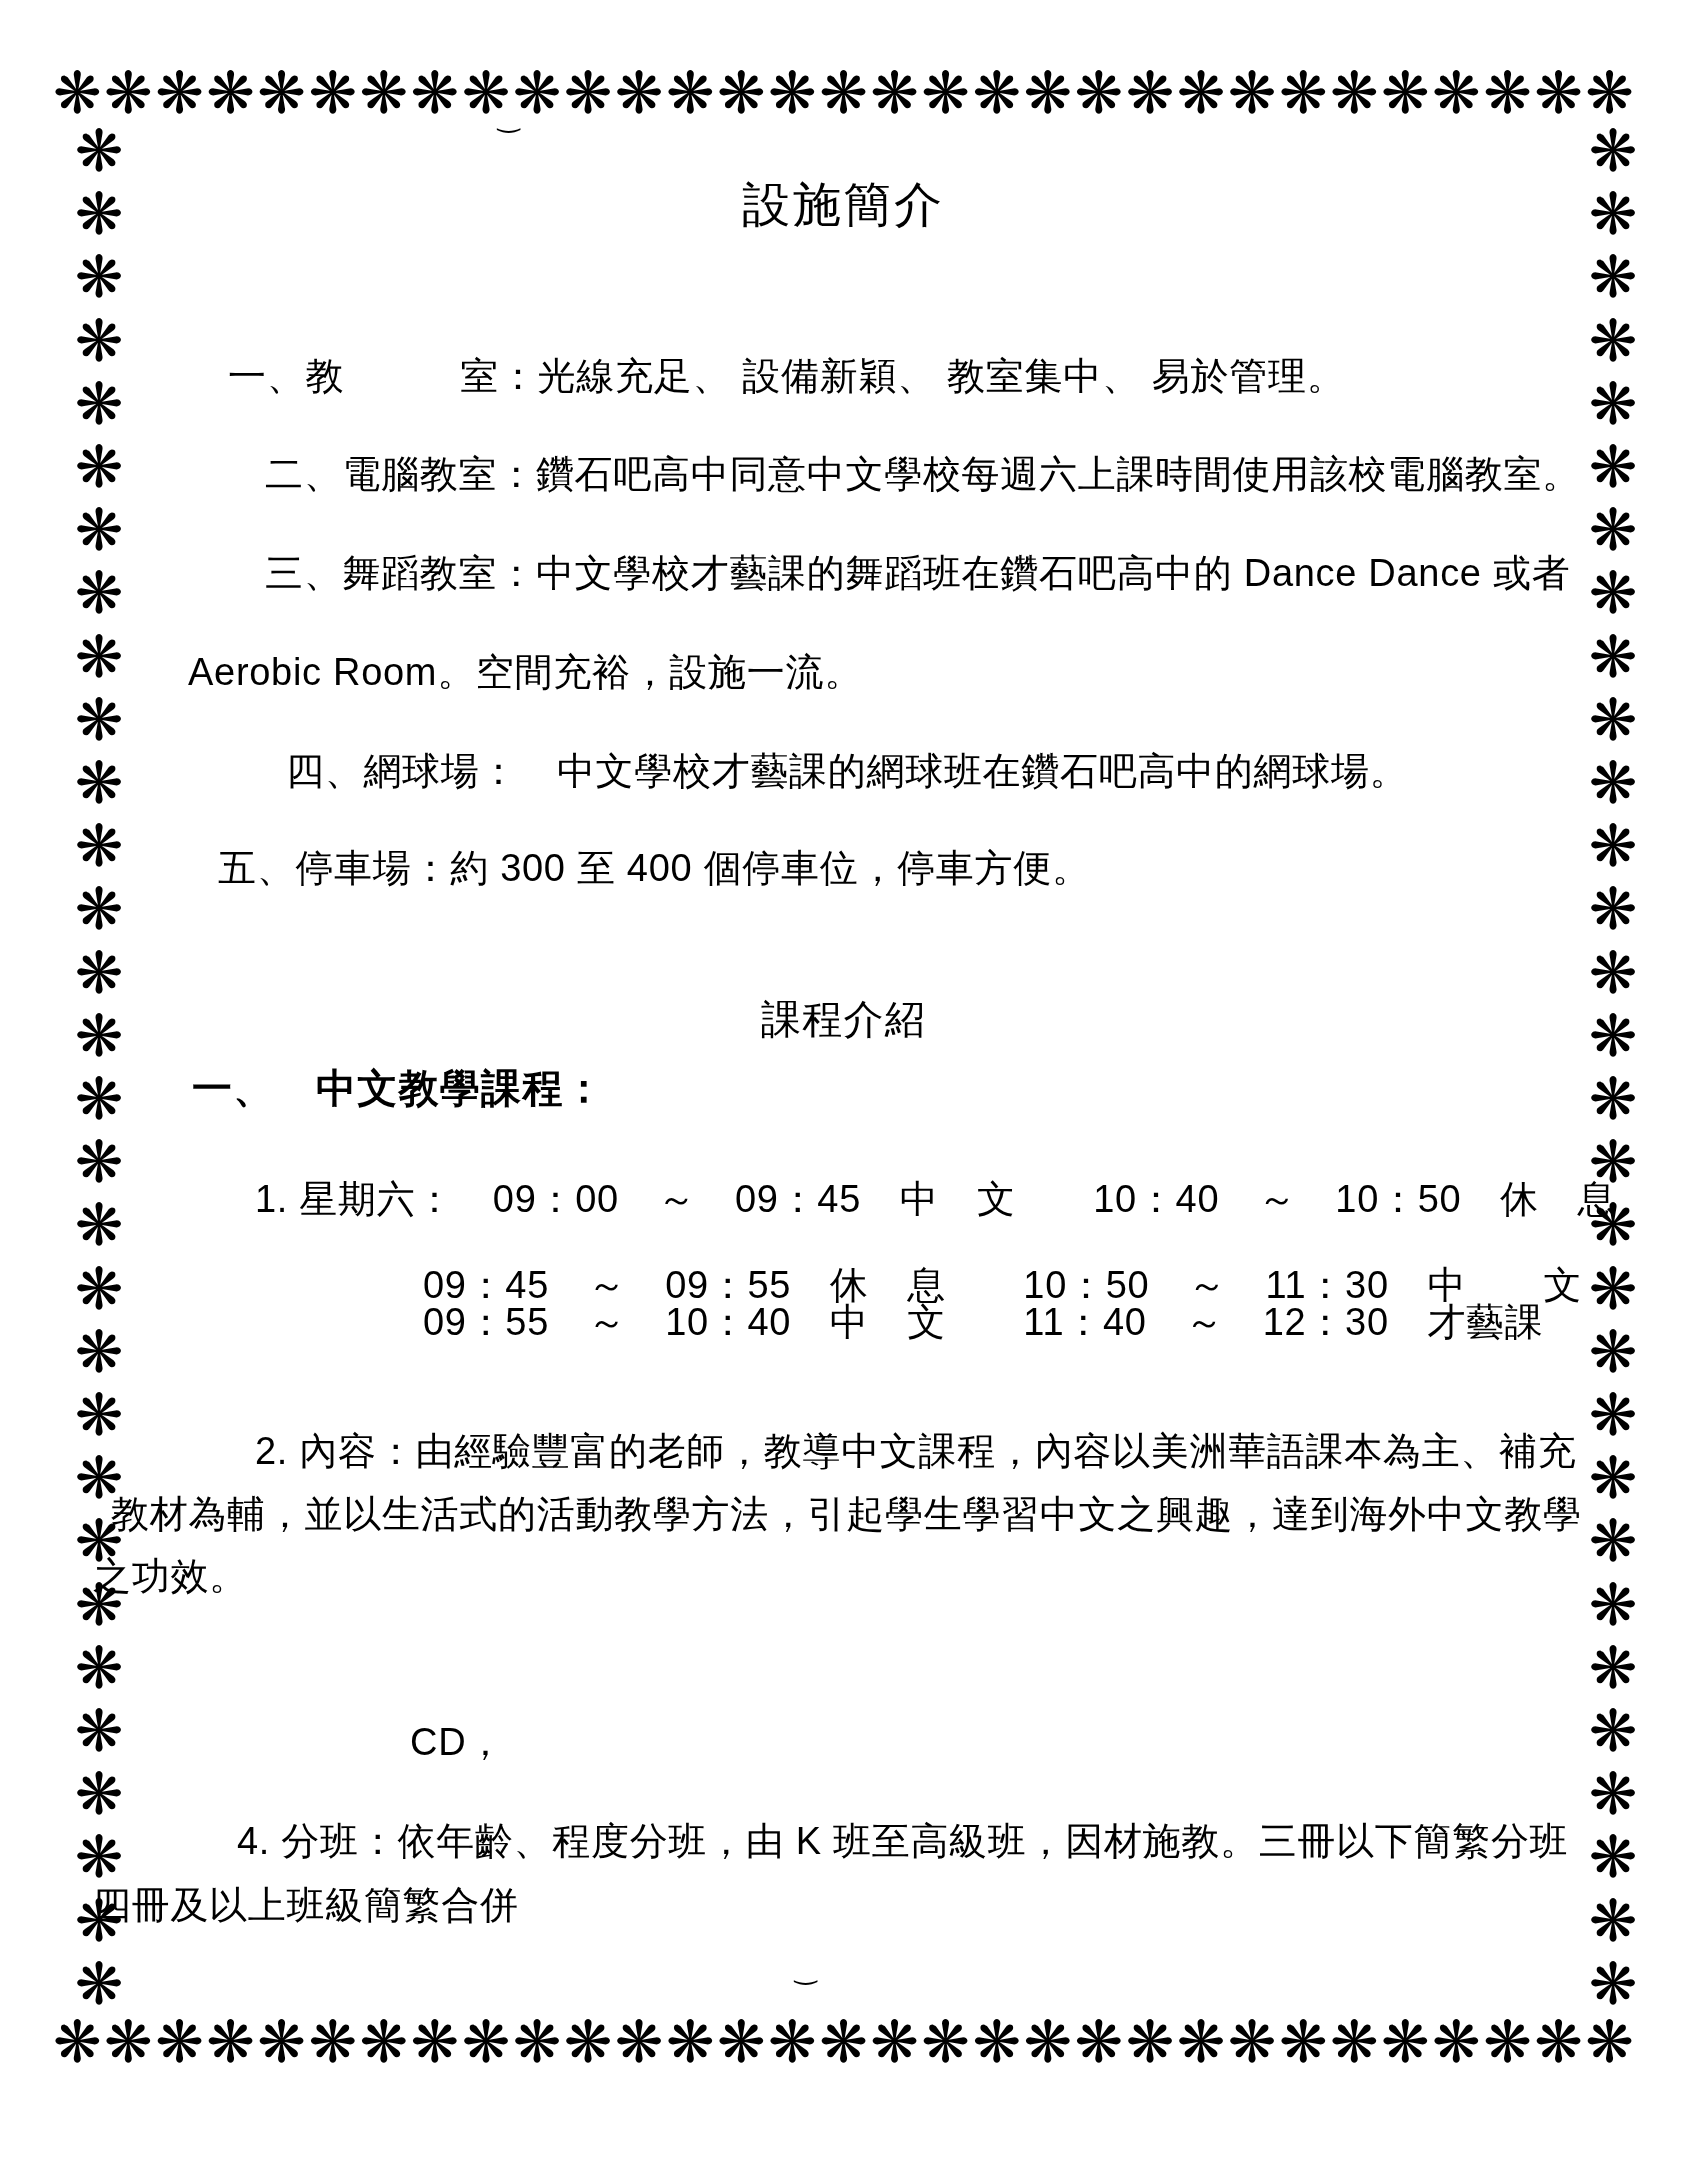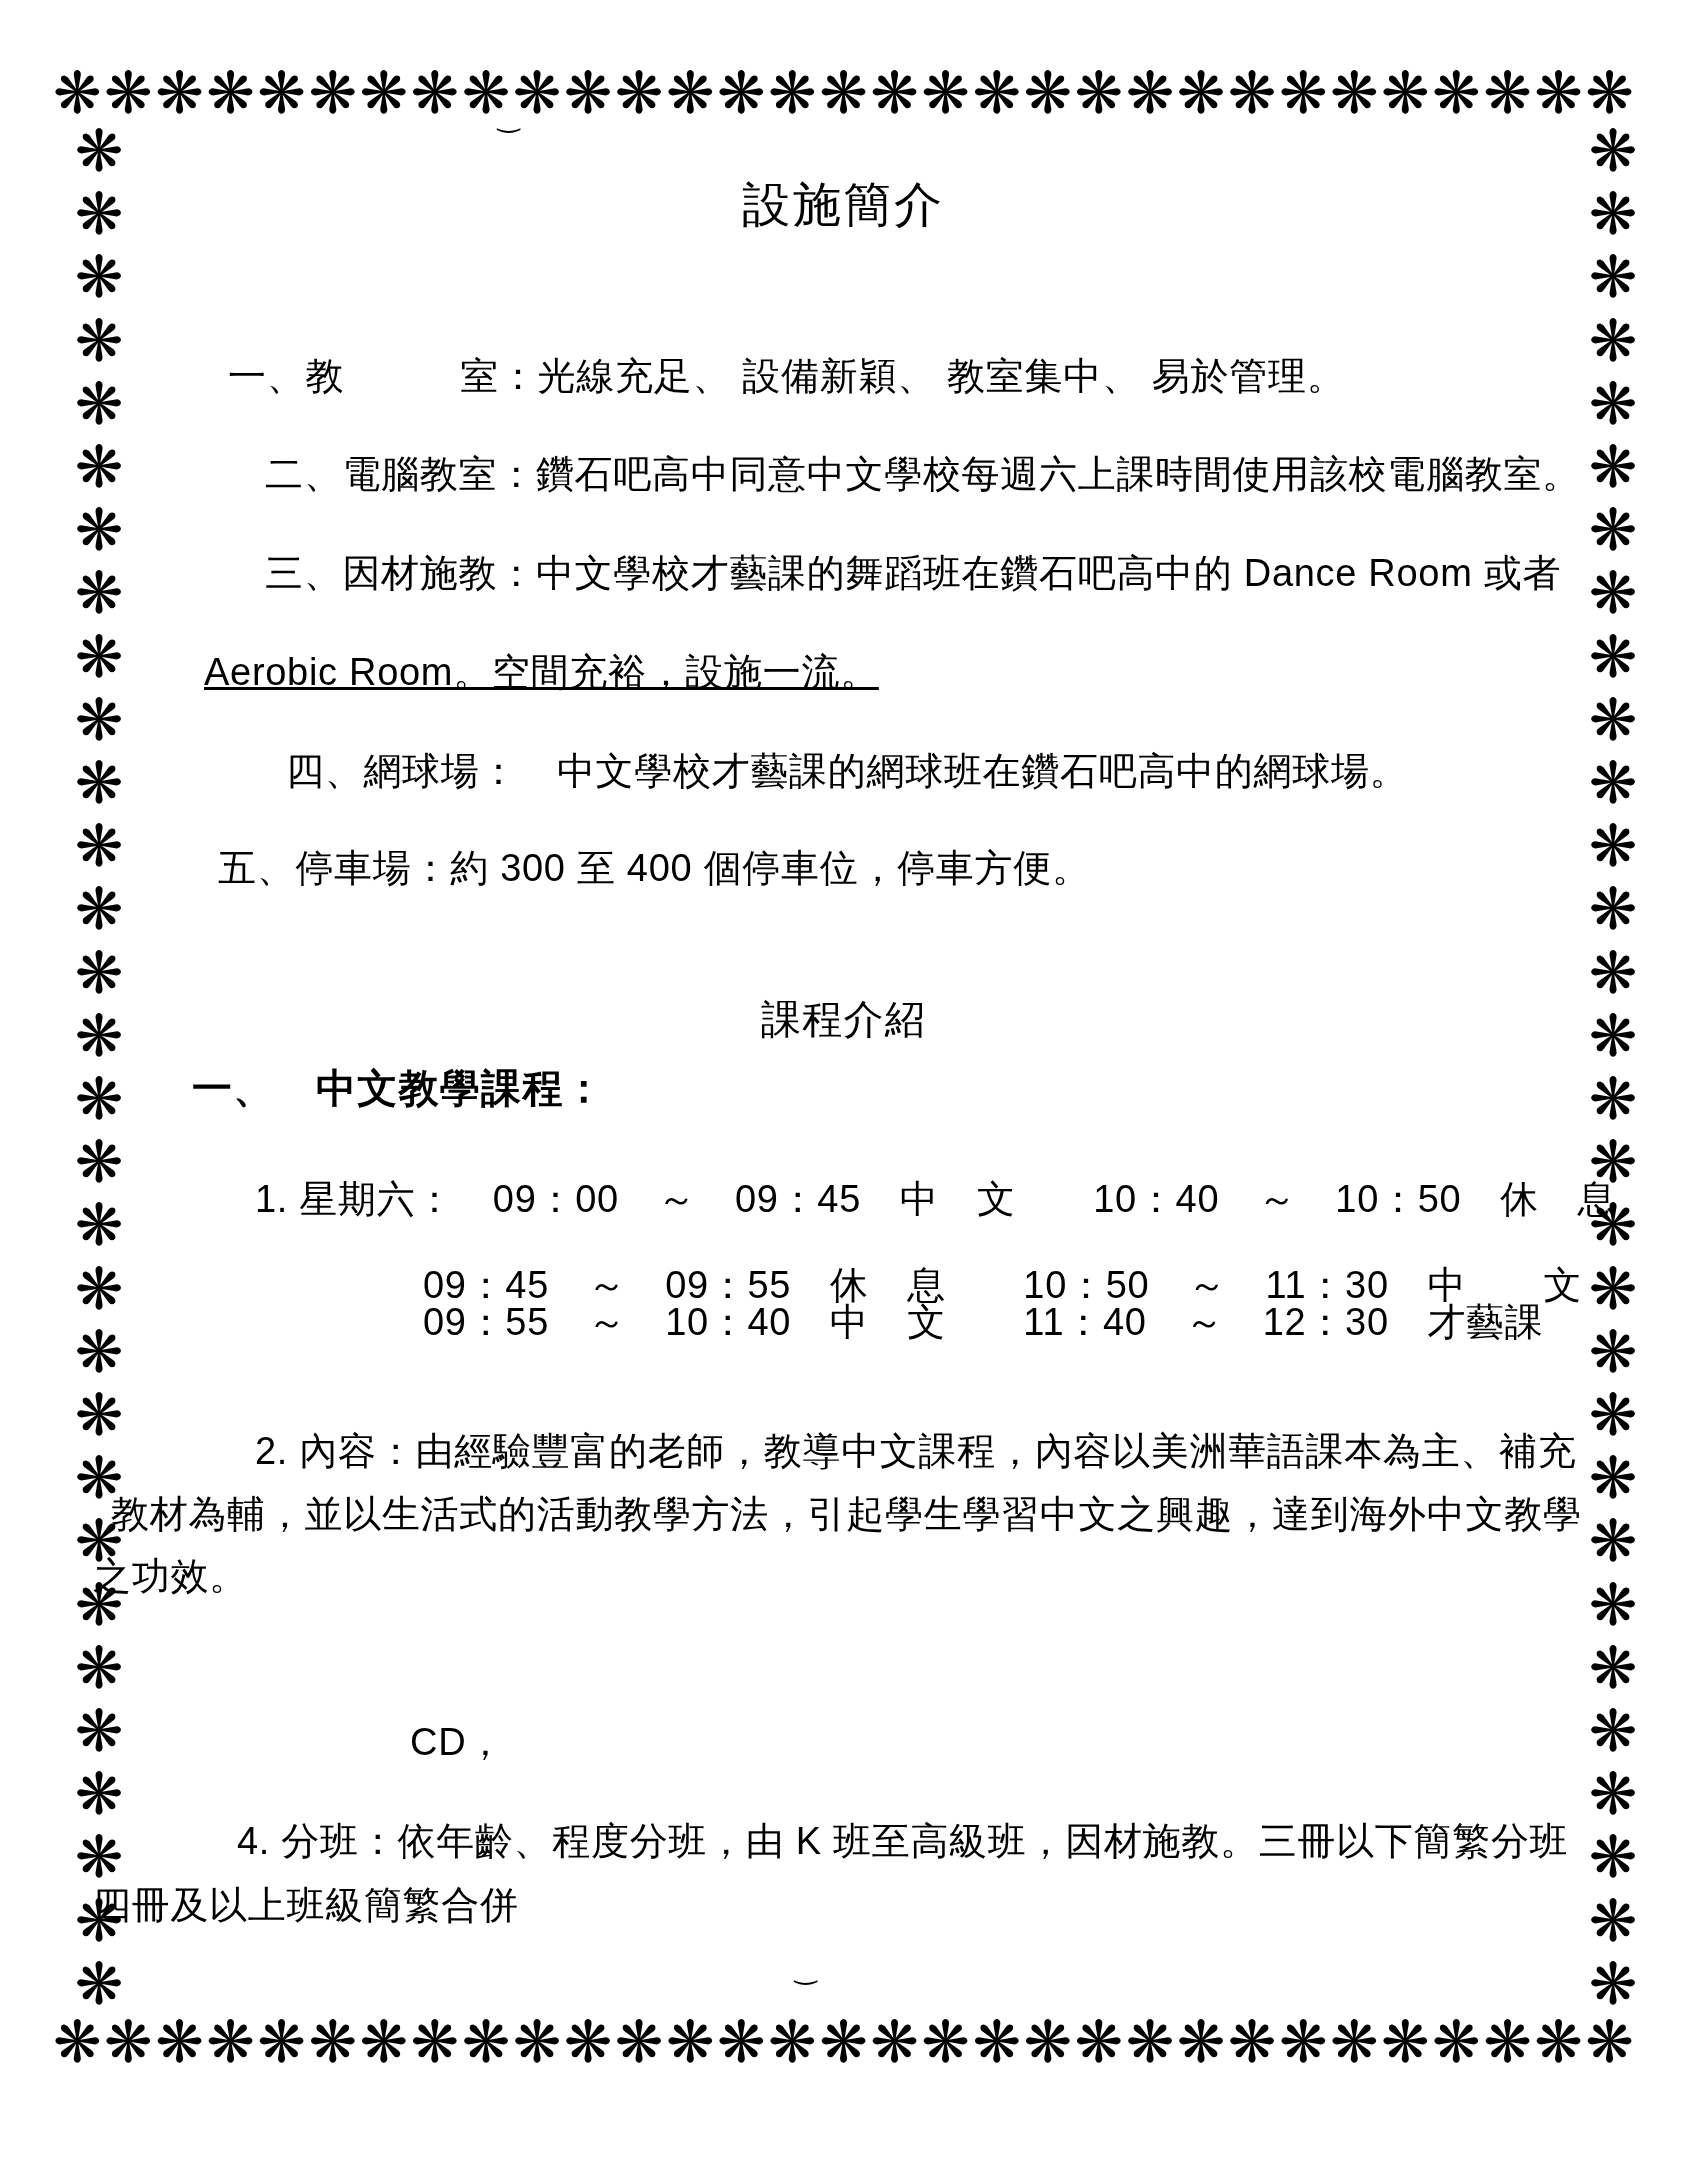--- a/index.html
+++ b/index.html
@@ -37,21 +37,21 @@
     letter-spacing:0.7px;
     color:#000;
   }
   .title{top:153px;left:0;width:100%;text-align:center;font-size:48px;letter-spacing:2.6px;margin-top:28px;}
   .mark{font-size:26.5px;letter-spacing:0;}
   .mark-top{top:105px;left:498px;}
   .mark-bottom{top:1957px;left:795px;}
   .item1{top:357px;left:228px;}
   .item2{top:455px;left:265px;}
   .item3a{top:554px;left:265px;}
-  .item3b{top:653px;left:204px;text-decoration:underline;}
+  .item3b{top:653px;left:188px;}
   .item4{top:752px;left:286px;}
   .item5{top:849px;left:218px;}
   .heading2{top:999px;left:0;width:100%;text-align:center;font-size:40px;letter-spacing:1.3px;}
   .subhead{top:1068px;left:192px;font-size:40px;font-weight:700;letter-spacing:1.3px;}
   .sched1{top:1180px;left:255px;}
   .sched2{top:1242px;left:423px;margin-top:24px;}
   .sched3{top:1303px;left:423px;}
   .cont1{top:1432px;left:255px;}
   .cont2{top:1495px;left:111px;}
   .cont3{top:1557px;left:93px;}
@@ -196,21 +196,21 @@
       <span>❋</span>
     </div>
 
   <div class="t mark mark-top">‿</div>
   <div class="t mark mark-bottom">‿</div>
 
   <div class="t title">設施簡介</div>
 
   <div class="t item1">一、教　　　室：光線充足、 設備新穎、 教室集中、 易於管理。</div>
   <div class="t item2">二、電腦教室：鑽石吧高中同意中文學校每週六上課時間使用該校電腦教室。</div>
-  <div class="t item3a">三、因材施教：中文學校才藝課的舞蹈班在鑽石吧高中的 Dance Room 或者</div>
+  <div class="t item3a">三、舞蹈教室：中文學校才藝課的舞蹈班在鑽石吧高中的 Dance Dance 或者</div>
   <div class="t item3b">Aerobic Room。空間充裕，設施一流。</div>
   <div class="t item4">四、網球場：　中文學校才藝課的網球班在鑽石吧高中的網球場。</div>
   <div class="t item5">五、停車場：約 300 至 400 個停車位，停車方便。</div>
 
   <div class="t heading2">課程介紹</div>
   <div class="t subhead">一、　中文教學課程：</div>
 
   <div class="t sched1">1. 星期六：　09：00　～　09：45　中　文　　10：40　～　10：50　休　息</div>
   <div class="t sched2">09：45　～　09：55　休　息　　10：50　～　11：30　中　　文</div>
   <div class="t sched3">09：55　～　10：40　中　文　　11：40　～　12：30　才藝課</div>

